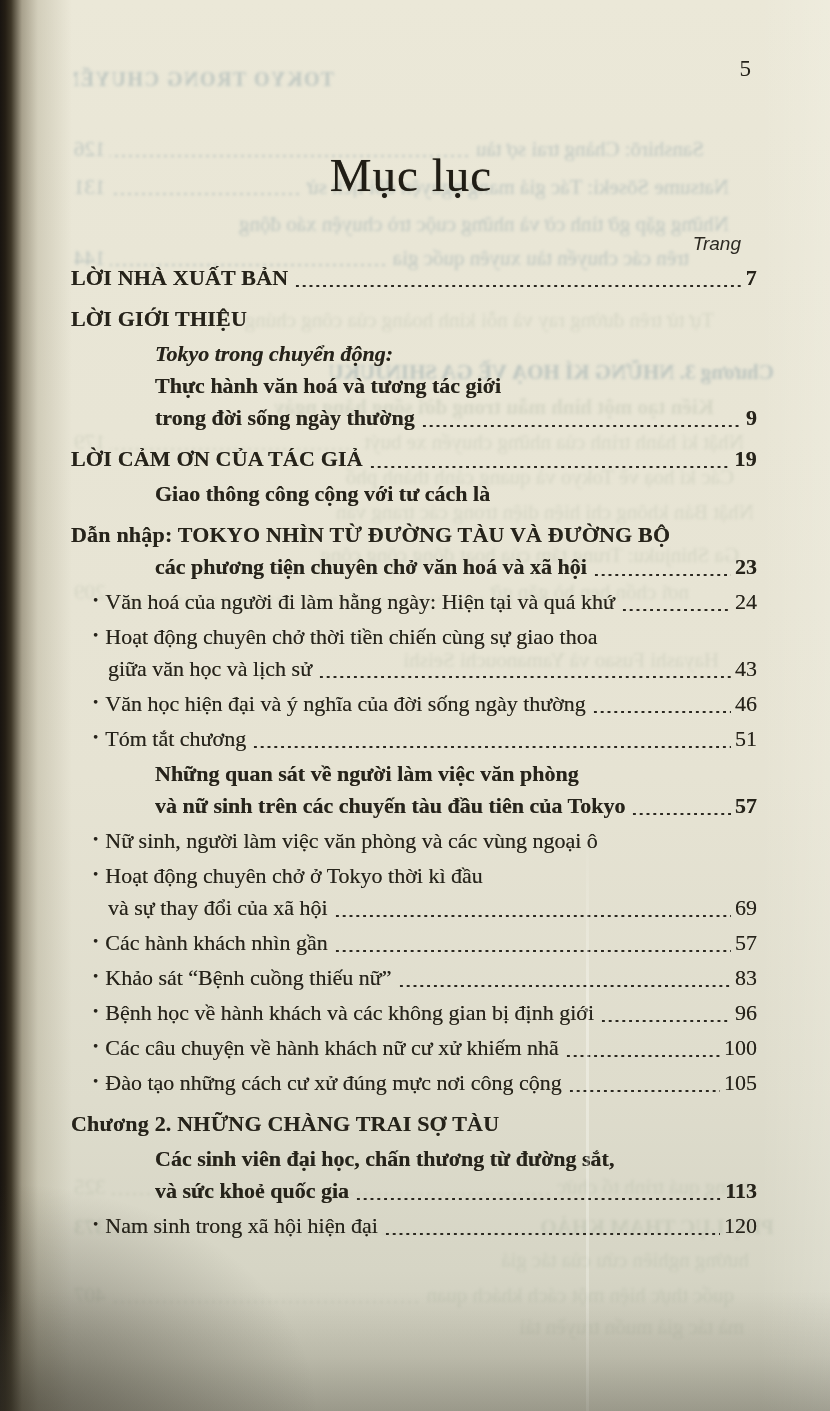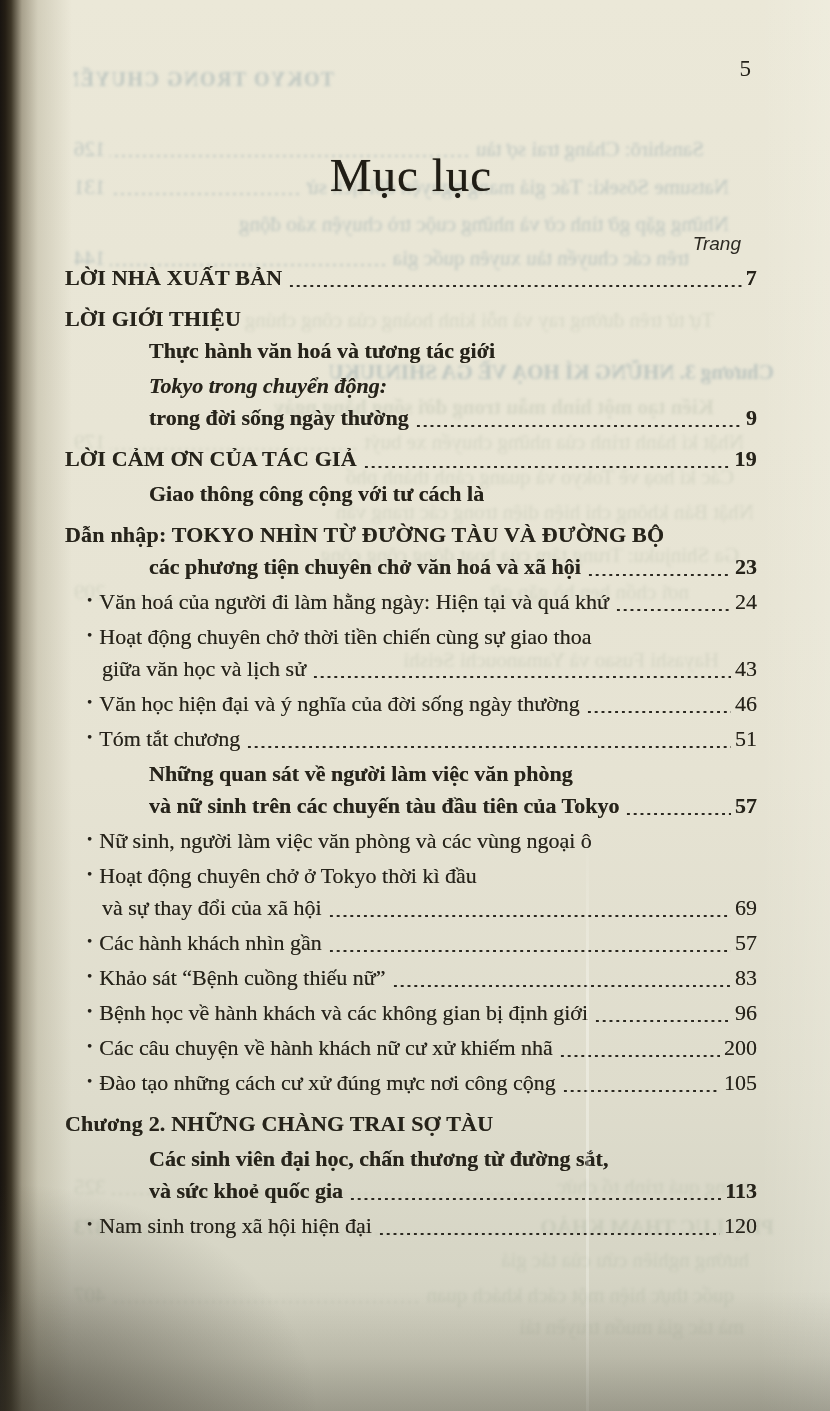--- a/index.html
+++ b/index.html
@@ -36,21 +36,21 @@
   .content{position:absolute;left:65px;top:0;width:692px;color:#26231a;}
   .folio{position:absolute;top:56px;right:6px;font-size:23px;}
   .title{position:absolute;top:148px;left:0;width:100%;margin:0;text-align:center;
     font-size:47px;font-weight:400;letter-spacing:1px;color:#201d15;
     text-shadow:0 0 .7px rgba(32,29,21,.7);}
   .trang{position:absolute;top:233px;right:16px;
     font-family:"Liberation Sans","DejaVu Sans",sans-serif;font-style:italic;font-size:19px;color:#2c2922;}
 
   #toc{margin-top:262px;}
   .row{display:flex;align-items:flex-end;font-size:22px;line-height:32px;margin-top:3px;
-    text-shadow:0 0 .5px rgba(38,35,26,.55);}
+    text-shadow:0 0 .5px rgba(38,35,26,.55);margin-left:6px;}
   .row.section{font-weight:700;margin-top:9px;letter-spacing:.2px;}
   .row.sub,.row.subi,.row.subcont{font-weight:700;padding-left:84px;}
   .row.subi{font-style:italic;}
   .row.subcont{margin-top:0;}
   .row.bullet{padding-left:22px;}
   .row.bcont{padding-left:37px;margin-top:0;}
   .blt{font-size:15px;margin-right:7px;transform:translateY(-2px);}
   .txt{white-space:nowrap;}
   .leader{flex:1 1 auto;min-width:12px;height:6px;align-self:flex-end;margin:0 4px 5px 6px;
     background-image:radial-gradient(circle,#2b2820 1.15px,rgba(0,0,0,0) 1.5px);
@@ -144,27 +144,27 @@
     <div class="trang">Trang</div>
     <div id="toc">
         <div class="row section">
           <span class="txt">LỜI NHÀ XUẤT BẢN</span>
           <span class="leader"></span>
           <span class="pg">7</span>
         </div>
         <div class="row section">
           <span class="txt">LỜI GIỚI THIỆU</span>
         </div>
-        <div class="row subcont">
-          <span class="txt">Thực hành văn hoá và tương tác giới</span>
-        </div>
         <div class="row subi">
           <span class="txt">Tokyo trong chuyển động:</span>
         </div>
         <div class="row subcont">
+          <span class="txt">Thực hành văn hoá và tương tác giới</span>
+        </div>
+        <div class="row subcont">
           <span class="txt">trong đời sống ngày thường</span>
           <span class="leader"></span>
           <span class="pg">9</span>
         </div>
         <div class="row section">
           <span class="txt">LỜI CẢM ƠN CỦA TÁC GIẢ</span>
           <span class="leader"></span>
           <span class="pg">19</span>
         </div>
         <div class="row sub">
@@ -241,21 +241,21 @@
         <div class="row bullet">
           <span class="blt">•</span>
           <span class="txt">Bệnh học về hành khách và các không gian bị định giới</span>
           <span class="leader"></span>
           <span class="pg">96</span>
         </div>
         <div class="row bullet">
           <span class="blt">•</span>
           <span class="txt">Các câu chuyện về hành khách nữ cư xử khiếm nhã</span>
           <span class="leader"></span>
-          <span class="pg">200</span>
+          <span class="pg">100</span>
         </div>
         <div class="row bullet">
           <span class="blt">•</span>
           <span class="txt">Đào tạo những cách cư xử đúng mực nơi công cộng</span>
           <span class="leader"></span>
           <span class="pg">105</span>
         </div>
         <div class="row section">
           <span class="txt">Chương 2. NHỮNG CHÀNG TRAI SỢ TÀU</span>
         </div>

